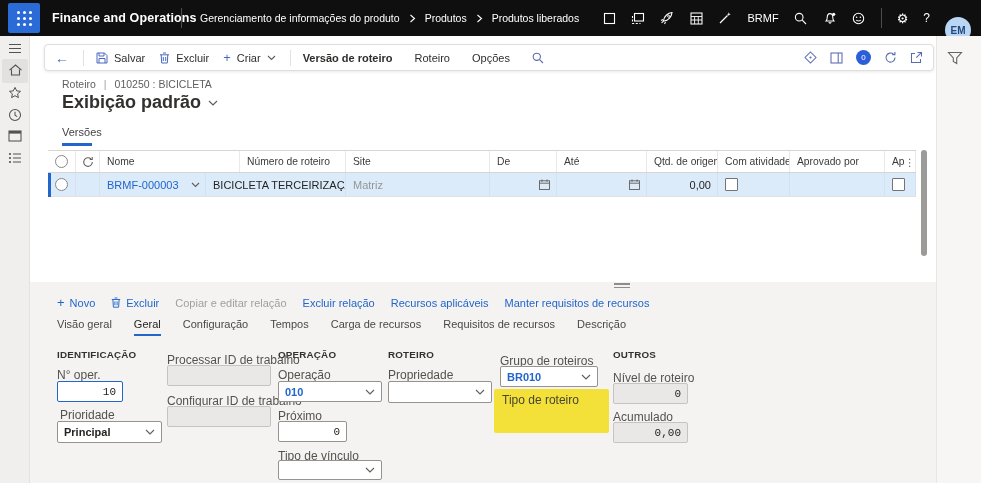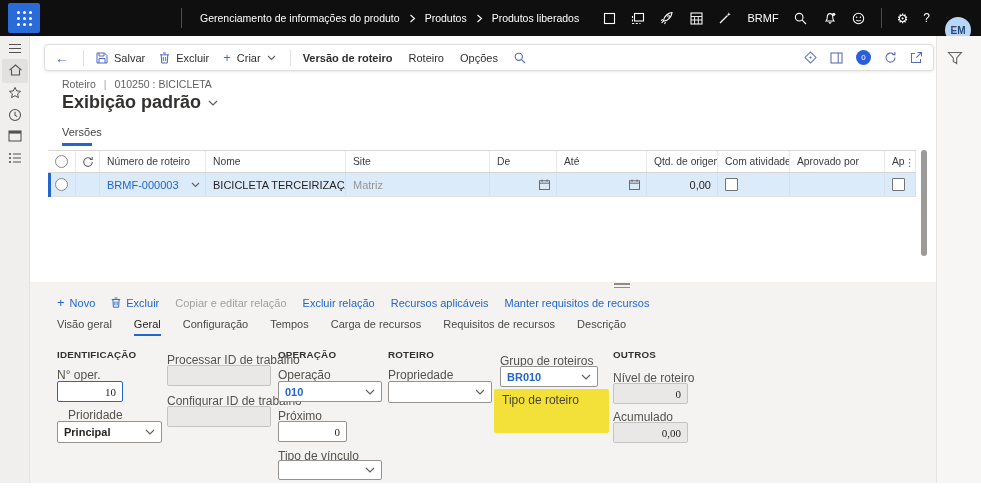--- a/index.html
+++ b/index.html
@@ -34,21 +34,21 @@
   .rail{position:absolute;left:0;top:36px;width:30px;height:447px;background:#f0efee;border-right:1px solid #e4e2e0;}
   .rail .it{position:absolute;left:0;width:30px;height:22px;display:flex;align-items:center;justify-content:center;cursor:pointer;}
   .rail .hl{position:absolute;left:2px;top:23px;width:26px;height:24px;background:#e3e1df;border-radius:2px;}
 
   
   .abar{position:absolute;left:44px;top:44px;width:890px;height:27px;background:#fff;
     border:1px solid #e0deda;border-radius:4px;box-shadow:0 1px 3px rgba(0,0,0,.09);
     display:flex;align-items:center;font-size:11px;color:#2f2e2c;padding:0 10px;}
   .abar .grp{display:flex;align-items:center;gap:6px;margin-right:14px;cursor:pointer;white-space:nowrap;}
   .abar .vsep{width:1px;height:16px;background:#e3e1df;margin:0 12px 0 0;}
-  .abar .tab{margin-right:16px;cursor:pointer;white-space:nowrap;text-align:right;}
+  .abar .tab{margin-right:22px;cursor:pointer;white-space:nowrap;text-align:right;}
   .abar .tab.b{font-weight:bold;}
   .abar .right{margin-left:auto;display:flex;align-items:center;gap:13px;}
   .bubble{position:relative;width:15px;height:15px;background:#2b5fd9;border-radius:50%;
     color:#fff;font-size:8px;display:flex;align-items:center;justify-content:center;cursor:pointer;}
   .bubble:after{content:"";position:absolute;left:1px;bottom:-2px;border:3px solid transparent;border-top-color:#2b5fd9;transform:rotate(25deg);}
 
   
   .rstrip{position:absolute;left:936px;top:36px;width:45px;height:447px;background:#f7f6f5;border-left:1px solid #e8e6e4;}
 
   
@@ -81,21 +81,21 @@
   .linksrow .lk{display:flex;align-items:center;gap:5px;cursor:pointer;}
   .linksrow .dis{color:#a19f9d;cursor:default;}
   .dtabs{position:absolute;left:57px;top:318px;display:flex;gap:22px;font-size:11px;color:#494847;}
   .dtabs .t{padding-bottom:4px;cursor:pointer;white-space:nowrap;}
   .dtabs .t.act{color:#252423;border-bottom:2.5px solid #2266cc;}
 
   
   .fhdr{position:absolute;font-size:9.8px;font-weight:bold;color:#323130;letter-spacing:.2px;}
   .flbl{position:absolute;font-size:12px;color:#55524e;white-space:nowrap;}
   .fin{position:absolute;border:1px solid #949391;border-radius:2px;background:#fff;
-    font-family:Liberation Serif, serif;font-size:11px;color:#252423;padding:0 6px;outline:none;}
+    font-family:Liberation Mono, monospace;font-size:11px;color:#252423;padding:0 6px;outline:none;}
   .fin.num{text-align:right;}
   .fin.dis{background:#e9e8e6;border-color:#c6c4c2;}
   .fin.foc{border-color:#2266cc;}
   .sel{position:absolute;border:1px solid #949391;border-radius:2px;background:#fff;
     display:flex;align-items:center;justify-content:space-between;padding:0 6px;font-size:11px;cursor:pointer;}
   .sel .v{white-space:nowrap;overflow:hidden;font-weight:bold;}
   .blueval{color:#2266cc;}
   .ylw{position:absolute;left:494px;top:389px;width:115px;height:44px;background:#f3e13a;border-radius:2px;}
   .sel.onylw{background:transparent;border-color:#8a8876;}
 
@@ -104,20 +104,21 @@
 </style>
 </head>
 <body>
 
 <div class="screen">
 
   <header class="topbar">
     <div class="waffle">
       <span class="waffle-dots"></span>
     </div>
+    <div class="brand">Finance and Operations</div>
     <div class="tb-sep" style="left:181px;"></div>
     <nav class="crumbs">
       <span>Gerenciamento de informações do produto</span>
       <svg width="7" height="9" viewBox="0 0 7 9">
           <path d="M1.5 1l4 3.5-4 3.5" fill="none" stroke="#fff" stroke-width="1.1"></path>
         </svg>
       <span>Produtos</span>
       <svg width="7" height="9" viewBox="0 0 7 9">
           <path d="M1.5 1l4 3.5-4 3.5" fill="none" stroke="#fff" stroke-width="1.1"></path>
         </svg>
@@ -306,22 +307,22 @@
   <div class="ghead">
     <span class="c" style="width:28px;justify-content:center;padding-left:0;">
         <span class="radio"></span>
       </span>
     <span class="c" style="width:24px;justify-content:center;padding-left:0;">
       <svg width="12" height="12" viewBox="0 0 12 12">
           <path d="M10.3 6a4.3 4.3 0 1 1-1.3-3" fill="none" stroke="#605e5c" stroke-width="1.05"></path>
           <path d="M10.2 1v2.4H7.8" fill="none" stroke="#605e5c" stroke-width="1.05"></path>
         </svg>
       </span>
+    <span class="c" style="width:140px;">Nome</span>
     <span class="c" style="width:106px;">Número de roteiro</span>
-    <span class="c" style="width:140px;">Nome</span>
     <span class="c" style="width:144px;">Site</span>
     <span class="c" style="width:67px;">De</span>
     <span class="c" style="width:90px;">Até</span>
     <span class="c" style="width:71px;">Qtd. de origem</span>
     <span class="c" style="width:72px;">Com atividade</span>
     <span class="c" style="width:95px;">Aprovado por</span>
     <span class="c" style="width:31px;justify-content:space-between;padding-right:3px;">
       <span>Ap</span>
       <span style="color:#605e5c;">⋮</span>
       </span>
@@ -397,21 +398,21 @@
     <span class="t">Descrição</span>
   </div>
 
   <span class="fhdr" style="left:57px;top:349px;">IDENTIFICAÇÃO</span>
   <span class="fhdr" style="left:278px;top:349px;">OPERAÇÃO</span>
   <span class="fhdr" style="left:388px;top:349px;">ROTEIRO</span>
   <span class="fhdr" style="left:613px;top:349px;">OUTROS</span>
 
   <span class="flbl" style="left:57px;top:368px;">N° oper.</span>
   <input class="fin num foc" style="left: 57px; top: 381px; width: 66px; height: 21px;" readonly="" value="10">
-  <span class="flbl" style="left:68px;top:408px;">Prioridade</span>
+  <span class="flbl" style="left:60px;top:408px;">Prioridade</span>
   <div class="sel" style="left:57px;top:421px;width:105px;height:22px;">
     <span class="v">Principal</span>
     <svg width="10" height="6" viewBox="0 0 10 6">
         <path d="M1 1l4 4 4-4" fill="none" stroke="#605e5c" stroke-width="1.1"></path>
       </svg>
   </div>
 
   <span class="flbl" style="left:167px;top:353px;">Processar ID de trabalho</span>
   <input class="fin dis" style="left: 167px; top: 365px; width: 104px; height: 21px;" readonly="" value="">
   <span class="flbl" style="left:167px;top:394px;">Configurar ID de trabalho</span>

